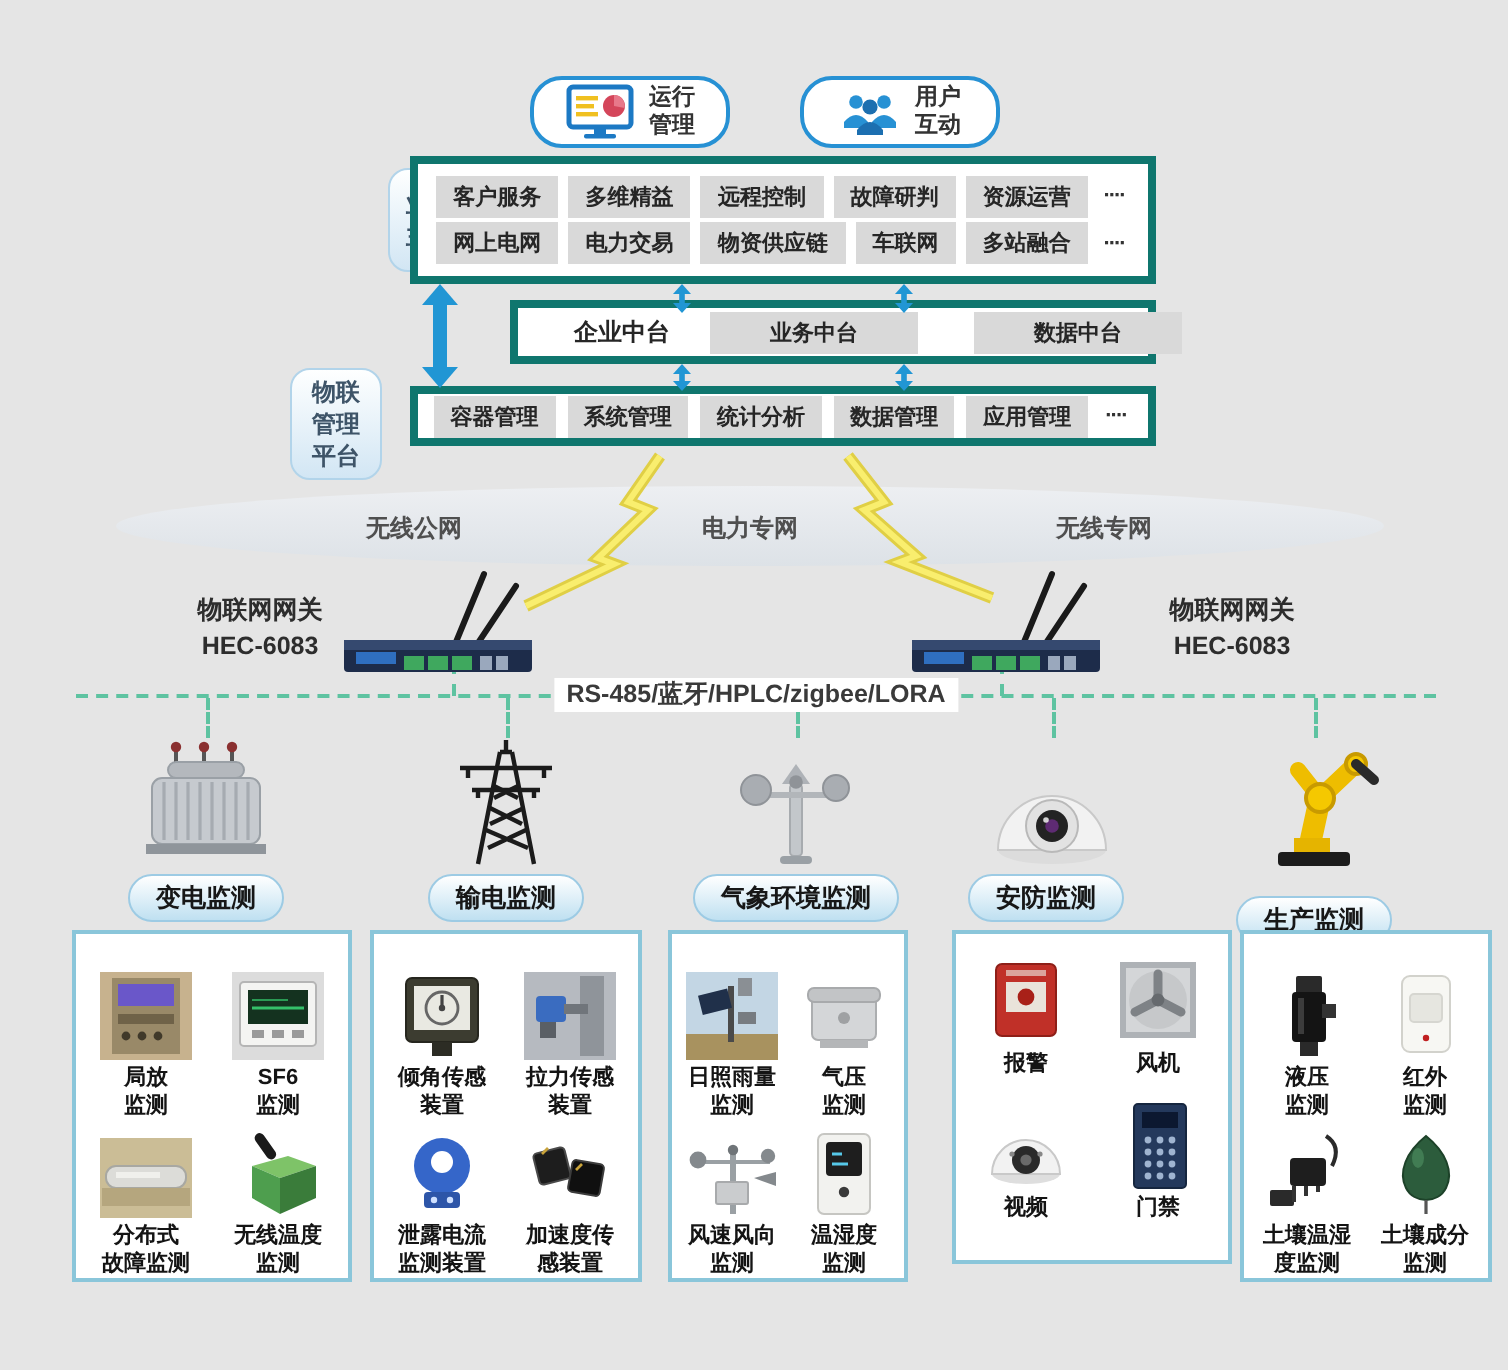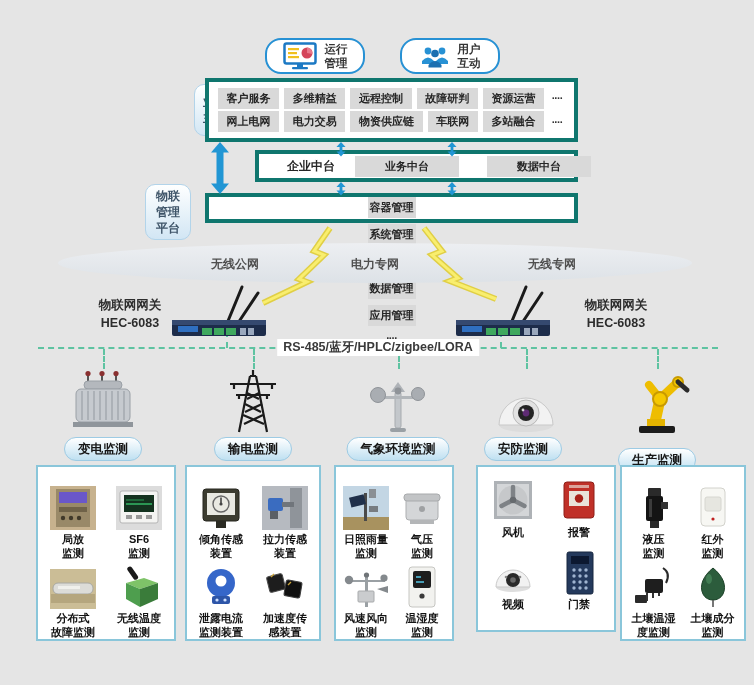--- a/index.html
+++ b/index.html
@@ -113,31 +113,31 @@
       <div class="dots">····</div>
     </div>
   </div>
 
   <div class="abs frame" style="left:255px;top:150px;width:323px;height:32px;display:flex;align-items:center;">
     <span class="midtitle">企业中台</span>
     <div class="gcell" style="flex:0 0 100px;margin-left:20px;">业务中台</div>
     <div class="gcell" style="flex:0 0 100px;margin-left:28px;">数据中台</div>
   </div>
 
-  <div class="abs frame" style="left:205px;top:193px;width:373px;height:30px;display:flex;align-items:center;gap:6px;padding:0 8px;flex-direction:column;">
+  <div class="abs frame" style="left:205px;top:193px;width:373px;height:30px;display:flex;align-items:center;gap:6px;padding:0 8px;">
     <div class="gcell">容器管理</div>
     <div class="gcell">系统管理</div>
     <div class="gcell">统计分析</div>
     <div class="gcell">数据管理</div>
     <div class="gcell">应用管理</div>
     <div class="dots">····</div>
   </div>
 
   <div class="abs cloud" style="left:58px;top:243px;width:634px;height:40px;z-index:1;"></div>
-  <span class="abs net-label" style="left:207px;top:256px;z-index:2;margin-left:28px;">无线公网</span>
+  <span class="abs net-label" style="left:207px;top:256px;z-index:2;">无线公网</span>
   <span class="abs net-label" style="left:375px;top:256px;z-index:2;">电力专网</span>
   <span class="abs net-label" style="left:552px;top:256px;z-index:2;">无线专网</span>
 
   <svg class="abs" style="left:0;top:0;z-index:5;pointer-events:none;" width="754" height="685" viewBox="0 0 754 685">
 
     <g fill="#2196d4">
       <rect x="216.5" y="151" width="7" height="34"></rect>
       <polygon points="211,152.5 229,152.5 220,142"></polygon>
       <polygon points="211,183.5 229,183.5 220,194"></polygon>
     </g>
@@ -455,43 +455,43 @@
 监测</span>
       </div>
     </div>
   </div>
 
   <div class="abs devbox" style="left:476px;top:465px;width:140px;height:167px;">
     <div class="devgrid" style="row-gap:10px;padding-top:10px;">
       <div class="devitem">
         <span class="devimg">
           <svg width="44" height="44" viewBox="0 0 44 44">
+              <rect x="7" y="3" width="30" height="36" rx="3" fill="#c03028" stroke="#8e1f18"></rect>
+              <rect x="12" y="12" width="20" height="15" fill="#e9e3da"></rect>
+              <circle cx="22" cy="19.5" r="4.2" fill="#a82018"></circle>
+              <rect x="12" y="6" width="20" height="3" fill="#e9e3da" opacity="0.65"></rect>
+            </svg>
+        </span>
+        <span class="devlbl prelines">报警</span>
+      </div>
+      <div class="devitem">
+        <span class="devimg">
+          <svg width="44" height="44" viewBox="0 0 44 44">
               <rect x="3" y="2" width="38" height="38" fill="#aeb2b6"></rect>
               <rect x="6" y="5" width="32" height="32" fill="#d4d6d8"></rect>
               <circle cx="22" cy="21" r="14.5" fill="#c6c8ca"></circle>
               <g stroke="#7e8286" stroke-width="4.5" stroke-linecap="round">
                 <path d="M22 21 L22 8"></path>
                 <path d="M22 21 L33.5 27"></path>
                 <path d="M22 21 L10.5 27"></path>
               </g>
               <circle cx="22" cy="21" r="3.2" fill="#666a6e"></circle>
             </svg>
         </span>
         <span class="devlbl prelines">风机</span>
-      </div>
-      <div class="devitem">
-        <span class="devimg">
-          <svg width="44" height="44" viewBox="0 0 44 44">
-              <rect x="7" y="3" width="30" height="36" rx="3" fill="#c03028" stroke="#8e1f18"></rect>
-              <rect x="12" y="12" width="20" height="15" fill="#e9e3da"></rect>
-              <circle cx="22" cy="19.5" r="4.2" fill="#a82018"></circle>
-              <rect x="12" y="6" width="20" height="3" fill="#e9e3da" opacity="0.65"></rect>
-            </svg>
-        </span>
-        <span class="devlbl prelines">报警</span>
       </div>
       <div class="devitem">
         <span class="devimg">
           <svg width="46" height="42" viewBox="0 0 46 42">
               <ellipse cx="23" cy="34" rx="17" ry="5" fill="#dedede"></ellipse>
               <path d="M6 34 A17 17 0 0 1 40 34 Z" fill="#f2f2f2" stroke="#c9c9c9"></path>
               <circle cx="23" cy="27" r="7" fill="#2a2a2a"></circle>
               <circle cx="23" cy="27" r="2.8" fill="#6a6a6a"></circle>
               <circle cx="16" cy="24" r="1.3" fill="#888"></circle>
               <circle cx="30" cy="24" r="1.3" fill="#888"></circle>

